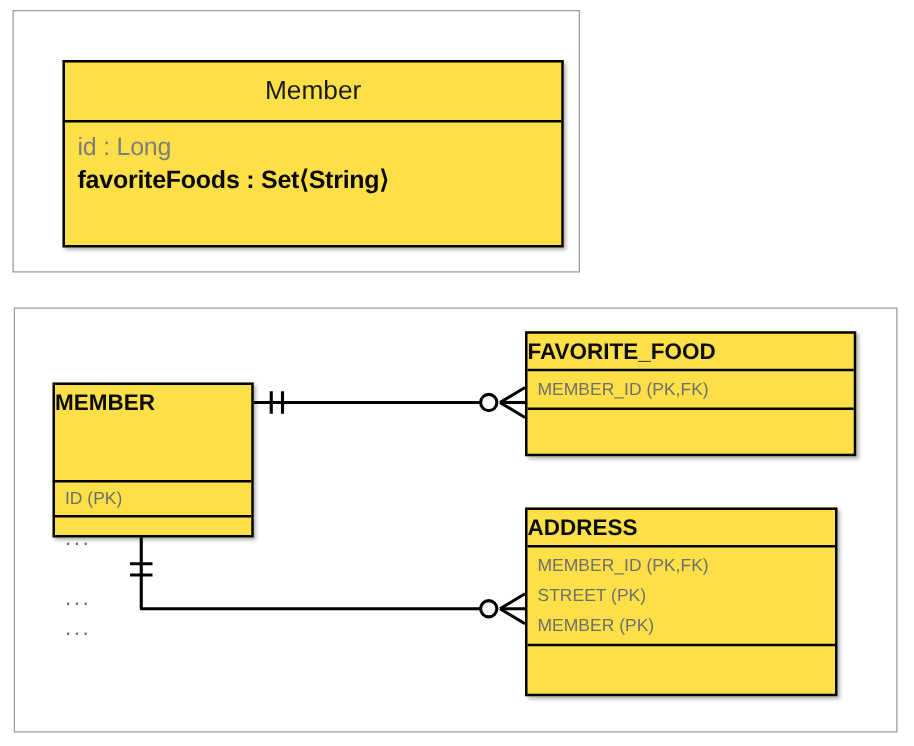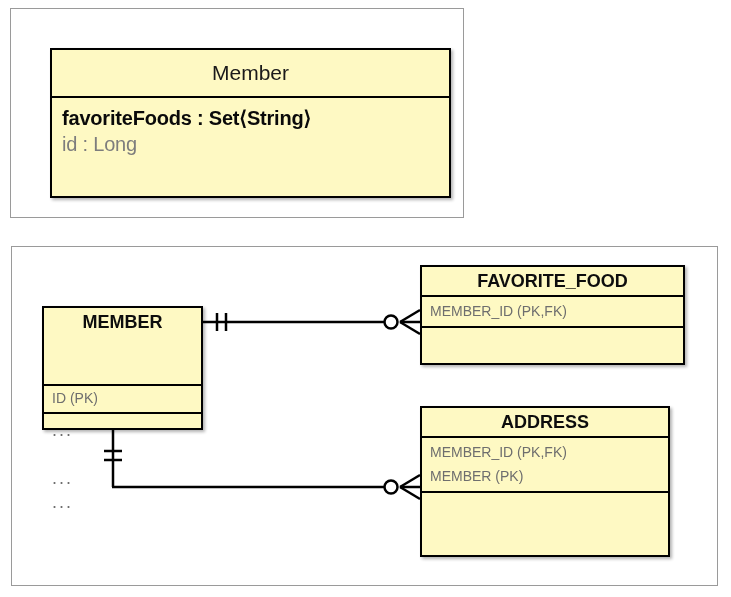--- a/index.html
+++ b/index.html
@@ -22,21 +22,21 @@
     background: #ffffff;
     border: 1.5px solid #9a9a9a;
     box-sizing: border-box;
   }
   #uml-panel   { left: 10px;  top: 8px;   width: 454px; height: 210px; }
   #erd-panel   { left: 11px;  top: 246px; width: 707px; height: 340px; }
 
   
   .box {
     position: absolute;
-    background: #fef9c3;
+    background: #fde047;
     border: 2.5px solid #000000;
     box-sizing: border-box;
     box-shadow: 2px 2px 3px rgba(0,0,0,0.30);
   }
   .sep {
     border-top: 2.5px solid #000000;
   }
 
   
   #uml-class { left: 39px; top: 39px; width: 401px; height: 150px; }
@@ -54,21 +54,21 @@
     font-size: 20px;
     line-height: 26px;
     white-space: pre;
     letter-spacing: -0.2px;
   }
   .attr-line.muted { color: #7d7d7d; font-weight: normal; }
   .attr-line.strong { color: #0a0a0a; font-weight: bold; }
 
   
   .erd-title {
-    text-align: center;
+    text-align: left;
     font-weight: bold;
     font-size: 18px;
     color: #0d0d0d;
     line-height: 28px;
     height: 28px;
   }
   .erd-row {
     font-size: 14px;
     line-height: 24px;
     color: #6e6e6e;
@@ -111,22 +111,22 @@
   }
 </style>
 </head>
 <body>
 
 <div class="panel" id="uml-panel">
 
   <div class="box" id="uml-class">
     <div class="title">Member</div>
     <div class="attrs sep">
+      <div class="attr-line muted">id : Long</div>
       <div class="attr-line strong">favoriteFoods : Set⟨String⟩</div>
-      <div class="attr-line muted">id : Long</div>
     </div>
   </div>
 
 </div>
 
 <div class="panel" id="erd-panel"></div>
 
 <div class="box" id="tbl-member">
   <div class="erd-title">MEMBER</div>
   <div class="pk-sec sep">
@@ -145,20 +145,21 @@
   <div class="pk-sec sep">
     <div class="erd-row">MEMBER_ID (PK,FK)</div>
   </div>
   <div class="body-sec sep"></div>
 </div>
 
 <div class="box" id="tbl-addr">
   <div class="erd-title">ADDRESS</div>
   <div class="pk-sec sep">
     <div class="erd-row">MEMBER_ID (PK,FK)</div>
+    <div class="erd-row">STREET (PK)</div>
     <div class="erd-row">MEMBER (PK)</div>
   </div>
   <div class="body-sec sep"></div>
 </div>
 
 <svg id="connectors" viewBox="0 0 731 597" xmlns="http://www.w3.org/2000/svg">
 
   <g>
 
     <line x1="203" y1="322" x2="385" y2="322" stroke="#000" stroke-width="2.5"></line>

